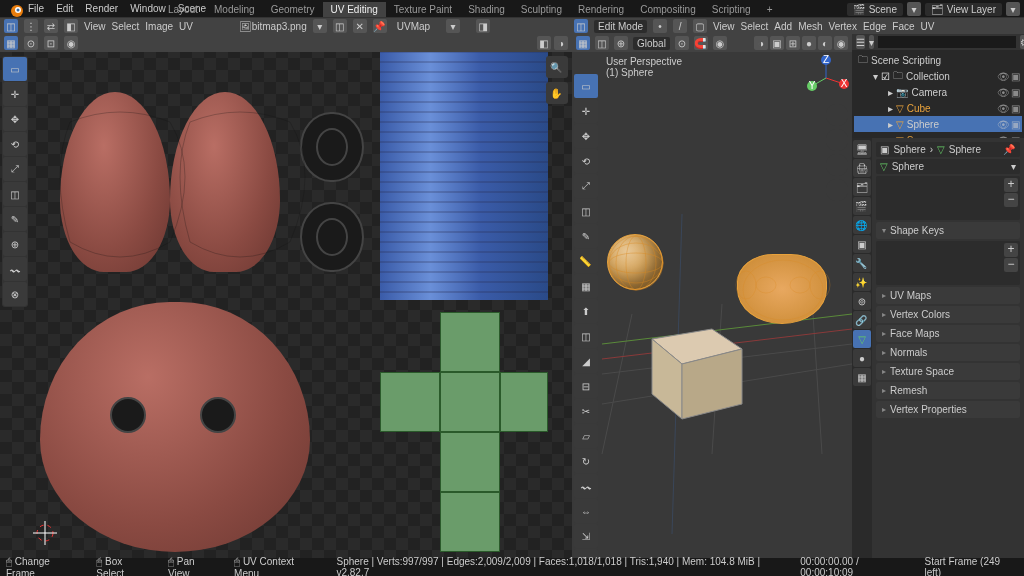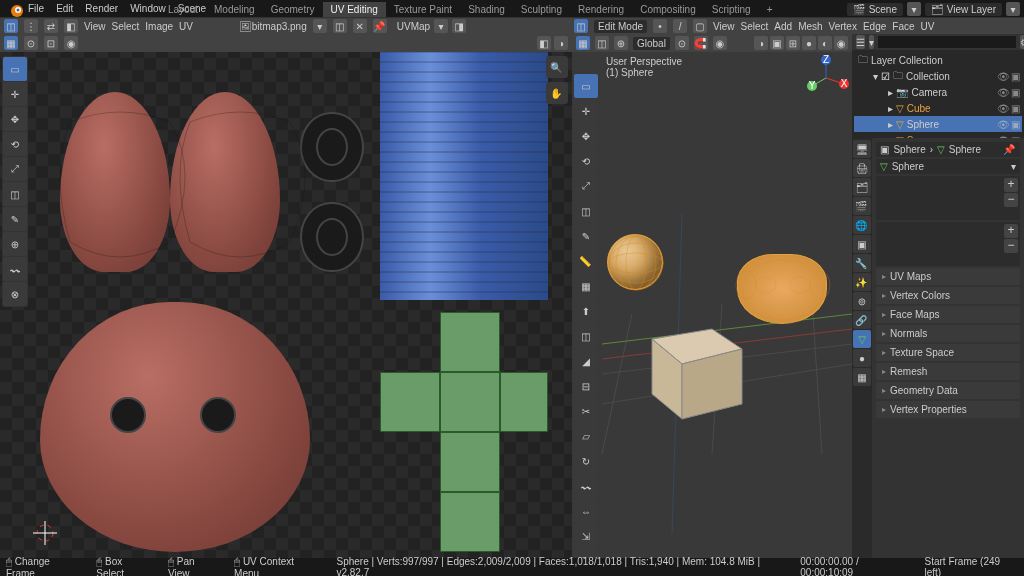--- a/index.html
+++ b/index.html
@@ -118,21 +118,21 @@
     <div class="small-icon">◧</div>
     <span>View</span>
     <span>Select</span>
     <span>Image</span>
     <span>UV</span>
     <div class="field" style="margin-left:40px"><span>🖼</span><span>bitmap3.png</span></div>
     <div class="small-icon">▾</div>
     <div class="small-icon">◫</div>
     <div class="small-icon">✕</div>
     <div class="small-icon">📌</div>
-    <div class="right" style="margin-left:auto;display:flex;gap:4px;align-items:center">
+    <div class="right" style="margin-left:auto;display:flex;gap:16px;align-items:center">
       <div class="field">UVMap</div>
       <div class="small-icon">▾</div>
       <div class="small-icon">◨</div>
     </div>
   </div>
   <div class="right">
     <div class="small-icon" style="background:#4772b3">◫</div>
     <div class="dropdown">Edit Mode</div>
     <div class="small-icon">•</div>
     <div class="small-icon">/</div>
@@ -360,21 +360,21 @@
   <div class="outliner">
     <div class="out-header">
       <div class="small-icon">☰</div>
       <div class="small-icon">▾</div>
       <input style="flex: 1 1 0%; background: rgb(26, 26, 26); border: none; height: 12px; color: rgb(204, 204, 204); padding: 0px 3px;">
       <div class="small-icon">⚙</div>
     </div>
     <div class="out-tree">
       <div class="tree-row">
           <span>🗀</span>
-          <span>Layer Collection</span>
+          <span>Scene Scripting</span>
         </div>
       <div class="tree-row"><span class="indent"></span>▾<span style="color:#fff">☑</span><span>🗀</span><span>Collection</span><span class="spacer"></span><span class="vis">👁</span><span class="vis">▣</span></div>
       <div class="tree-row"><span class="indent"></span><span class="indent"></span>▸<span style="color:#8fbf6f">📷</span><span>Camera</span><span class="spacer"></span><span class="vis">👁</span><span class="vis">▣</span></div>
       <div class="tree-row"><span class="indent"></span><span class="indent"></span>▸<span style="color:#e8a23c">▽</span><span style="color:#e8a23c">Cube</span><span class="spacer"></span><span class="vis">👁</span><span class="vis">▣</span></div>
       <div class="tree-row sel"><span class="indent"></span><span class="indent"></span>▸<span style="color:#e8a23c">▽</span><span>Sphere</span><span class="spacer"></span><span class="vis">👁</span><span class="vis">▣</span></div>
       <div class="tree-row"><span class="indent"></span><span class="indent"></span>▸<span style="color:#e8a23c">▽</span><span style="color:#e8a23c">Suzanne</span><span class="spacer"></span><span class="vis">👁</span><span class="vis">▣</span></div>
     </div>
 
     <div class="props">
       <div class="prop-tabs">
@@ -407,20 +407,23 @@
           <span>Sphere</span>
           <span class="spacer" style="flex:1"></span>
           <span>▾</span>
         </div>
         <div class="prop-panel">
           <div class="btns">
               <div>+</div>
               <div>−</div>
             </div>
         </div>
+        <div class="prop-section open">
+            <span>Shape Keys</span>
+          </div>
         <div class="prop-panel">
           <div class="btns">
               <div>+</div>
               <div>−</div>
             </div>
         </div>
         <div class="prop-section">
             <span>UV Maps</span>
           </div>
         <div class="prop-section">
@@ -430,23 +433,20 @@
             <span>Face Maps</span>
           </div>
         <div class="prop-section">
             <span>Normals</span>
           </div>
         <div class="prop-section">
             <span>Texture Space</span>
           </div>
         <div class="prop-section">
             <span>Remesh</span>
-          </div>
-        <div class="prop-section">
-            <span>Geometry Data</span>
           </div>
         <div class="prop-section">
             <span>Vertex Properties</span>
           </div>
       </div>
     </div>
   </div>
 </div>
 
 <div class="status">

